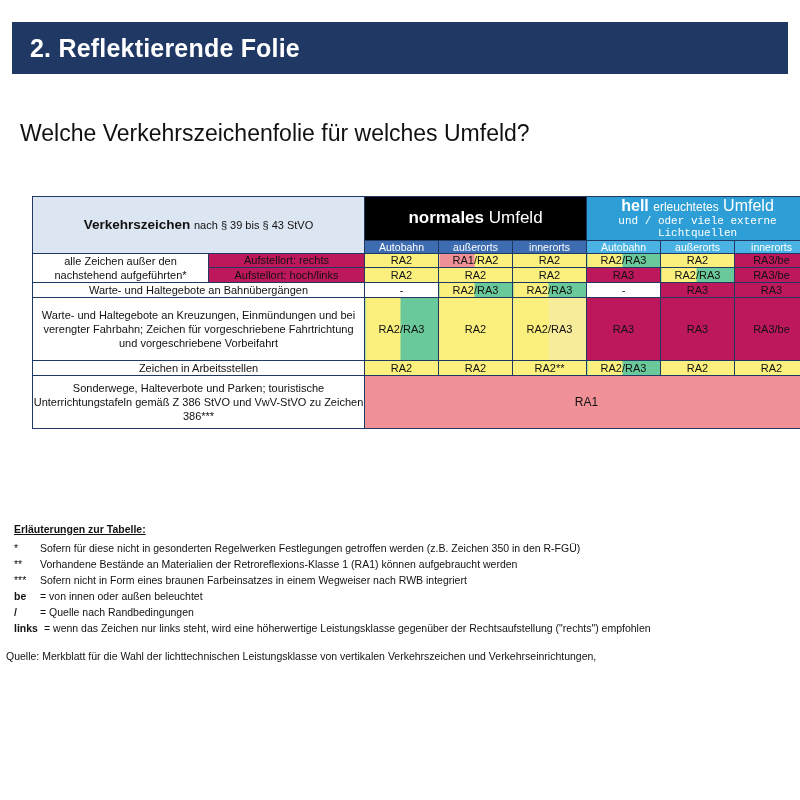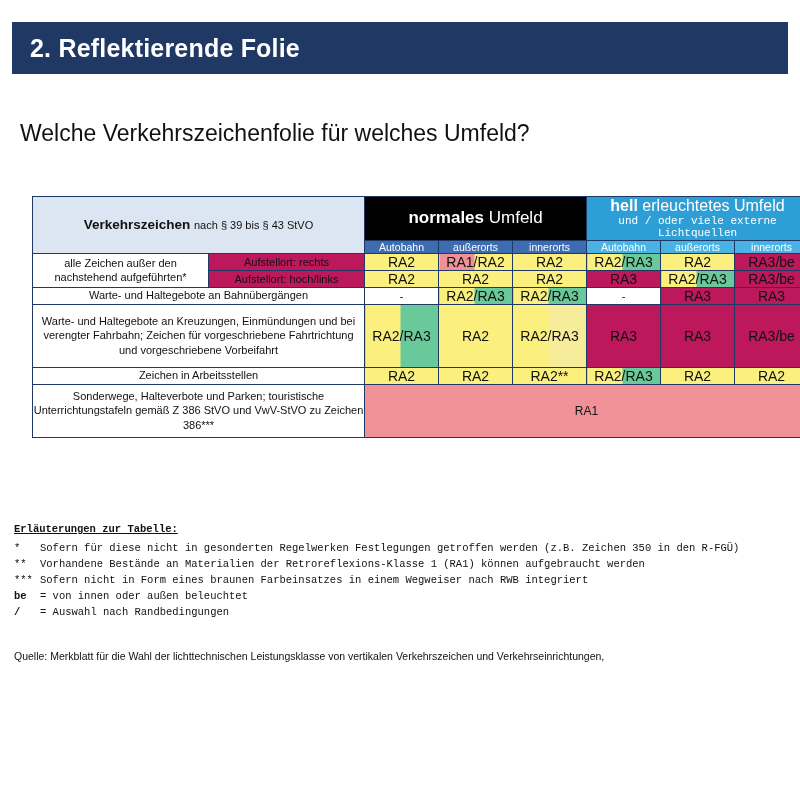--- a/index.html
+++ b/index.html
@@ -130,37 +130,36 @@
   .c-white  { background: #ffffff; }
   .c-yg {
     background: linear-gradient(to right, #fbf07e 0%, #fbf07e 48%, #69c99a 48%, #69c99a 100%);
   }
   .c-yy {
     background: linear-gradient(to right, #fbf07e 0%, #fbf07e 48%, #f7ec9a 48%, #f7ec9a 100%);
   }
   .c-rr {
     background: linear-gradient(to right, #f09097 0%, #f09097 48%, #fbf07e 48%, #fbf07e 100%);
   }
-  .cell-txt { font-size: 14px; }
+  .cell-txt { font-size: 11px; }
   .dash { font-size: 11px; }
   .bigcell {
     background: #f09097;
     font-size: 12px;
     padding: 18px 0;
   }
   
   .notes {
     position: absolute;
     left: 14px;
     top: 522px;
     width: 770px;
     font-size: 10.5px;
     line-height: 1.52;
     color: #111111;
-    font-family: Liberation Mono, monospace;
   }
   .notes .hdr {
     font-weight: bold;
     text-decoration: underline;
     margin-bottom: 3px;
     font-size: 10.5px;
   }
   .note-row {
     display: flex;
     align-items: flex-start;
@@ -168,21 +167,21 @@
   .note-mark {
     width: 26px;
     flex: 0 0 26px;
     font-weight: normal;
   }
   .note-mark.bold { font-weight: bold; }
   .note-mark.wide { width: 30px; flex: 0 0 30px; }
   .note-body { flex: 1; }
   .source {
     position: absolute;
-    left: 14px;
+    left: 6px;
     top: 649px;
     width: 770px;
     font-size: 10.5px;
     line-height: 1.5;
     color: #111111;
   }
 </style>
 </head>
 <body>
 
@@ -212,21 +211,21 @@
           <td class="hdr-vz" colspan="2" rowspan="2">
             <b>Verkehrszeichen</b>
             <span class="small">nach § 39 bis § 43 StVO</span>
           </td>
           <td class="hdr-normal" colspan="3">
             <b>normales</b>
             <span>Umfeld</span>
           </td>
           <td class="hdr-hell" colspan="3">
             <span><b>hell</b>
-            <span style="font-size:16px">erleuchtetes</span>
+            <span style="font-size:12px">erleuchtetes</span>
             <span>Umfeld</span></span>
             <span class="sub">und / oder viele externe Lichtquellen</span>
           </td>
         </tr>
 
         <tr>
           <td class="hdr-sub-normal">Autobahn</td>
           <td class="hdr-sub-normal">außerorts</td>
           <td class="hdr-sub-normal">innerorts</td>
           <td class="hdr-sub-hell">Autobahn</td>
@@ -308,21 +307,25 @@
     <div class="note-row">
       <div class="note-mark">***</div>
       <div class="note-body">Sofern nicht in Form eines braunen Farbeinsatzes in einem Wegweiser nach RWB integriert</div>
     </div>
     <div class="note-row">
       <div class="note-mark bold">be</div>
       <div class="note-body">= von innen oder außen beleuchtet</div>
     </div>
     <div class="note-row">
       <div class="note-mark bold">/</div>
-      <div class="note-body">= Auswahl nach Randbedingungen</div>
+      <div class="note-body">= Quelle nach Randbedingungen</div>
+    </div>
+    <div class="note-row">
+      <div class="note-mark bold wide">links</div>
+      <div class="note-body">= wenn das Zeichen nur links steht, wird eine höherwertige Leistungsklasse gegenüber der Rechtsaufstellung ("rechts") empfohlen</div>
     </div>
   </div>
 
   <div class="source">
     <div>Quelle: Merkblatt für die Wahl der lichttechnischen Leistungsklasse von vertikalen Verkehrszeichen und Verkehrseinrichtungen,</div>
   </div>
 
 </div>
 
 </body></html>

